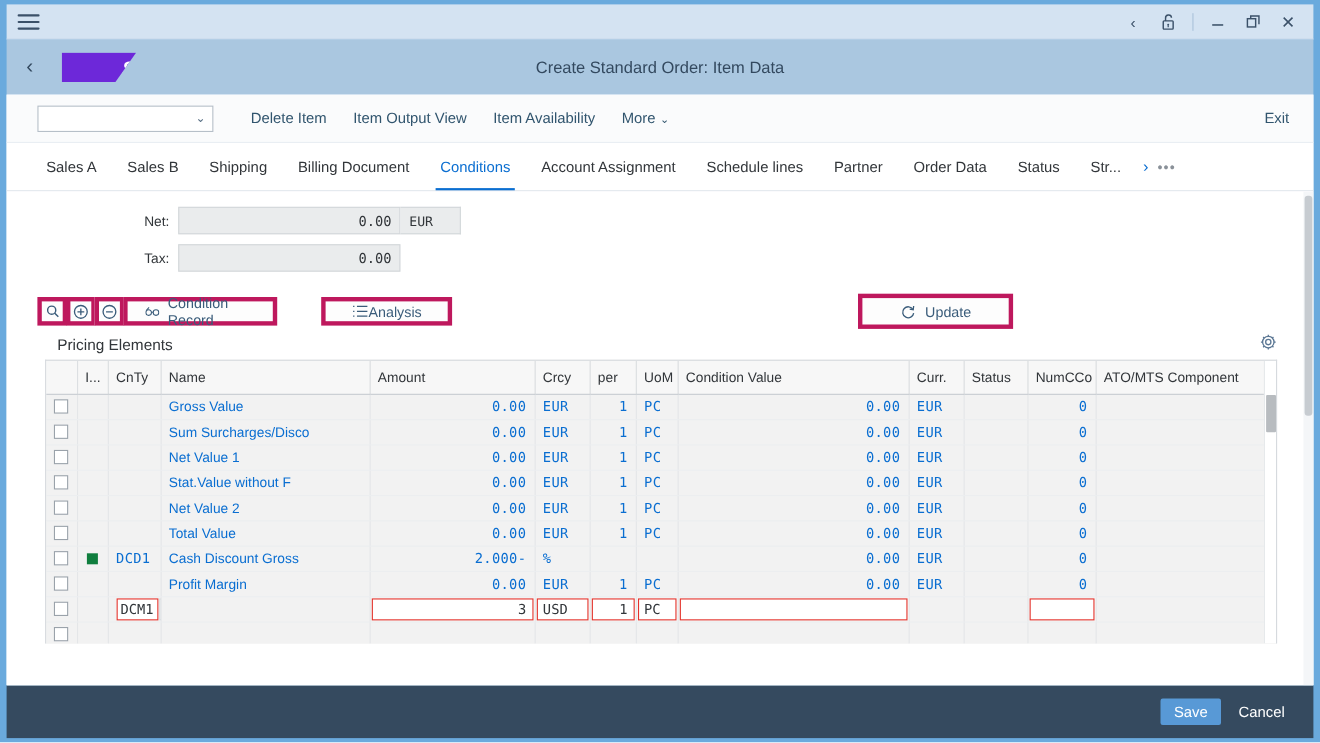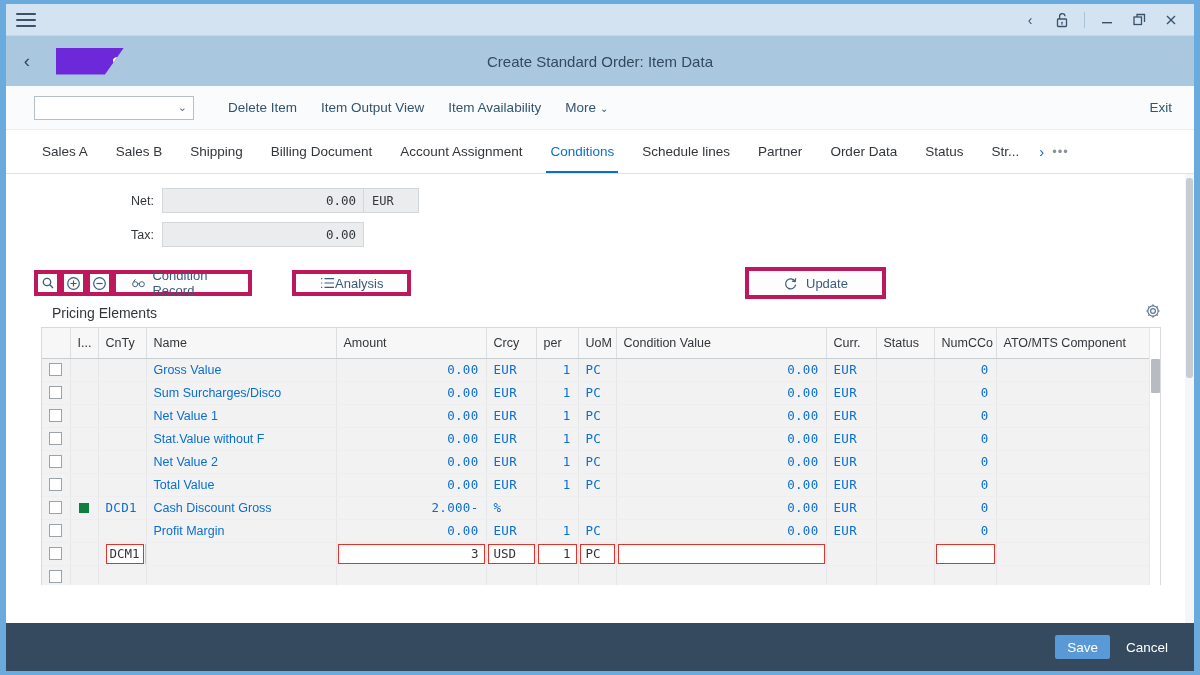--- a/index.html
+++ b/index.html
@@ -198,21 +198,21 @@
     border: 4px solid #be185d;
     background: #fdfdfd;
     display: flex; align-items: center; justify-content: center;
     font-size: 13px; color: #3a5c7a;
     cursor: pointer;
     margin-left: -1px;
   }
   .tb-btn:first-child { margin-left: 0; }
   .tb-btn.wide { padding: 0 16px; gap: 7px; font-size: 13px; }
   .tb-btn.standalone { margin-left: 40px; padding: 0 24px; }
-  .tb-btn.update { position: absolute; left: 740px; padding: 12px 34px; gap: 8px; }
+  .tb-btn.update { position: absolute; left: 775px; padding: 12px 34px; gap: 8px; }
 
   .svg-ic { display: block; }
 
   
   .section-head {
     display: flex; align-items: center;
     padding: 9px 0 6px 46px;
     position: relative;
   }
   .section-title { font-size: 14px; color: #32363a; }
@@ -409,22 +409,22 @@
       </div>
       <div class="bar-spacer"></div>
       <div class="exit-btn">Exit</div>
     </div>
 
     <div class="tabstrip">
       <div class="tab">Sales A</div>
       <div class="tab">Sales B</div>
       <div class="tab">Shipping</div>
       <div class="tab">Billing Document</div>
+      <div class="tab active">Conditions</div>
       <div class="tab">Account Assignment</div>
-      <div class="tab active">Conditions</div>
       <div class="tab">Schedule lines</div>
       <div class="tab">Partner</div>
       <div class="tab">Order Data</div>
       <div class="tab">Status</div>
       <div class="tab">Str...</div>
       <div class="tab-more-arrow">›</div>
       <div class="tab-overflow">•••</div>
     </div>
 
     <div class="content">

